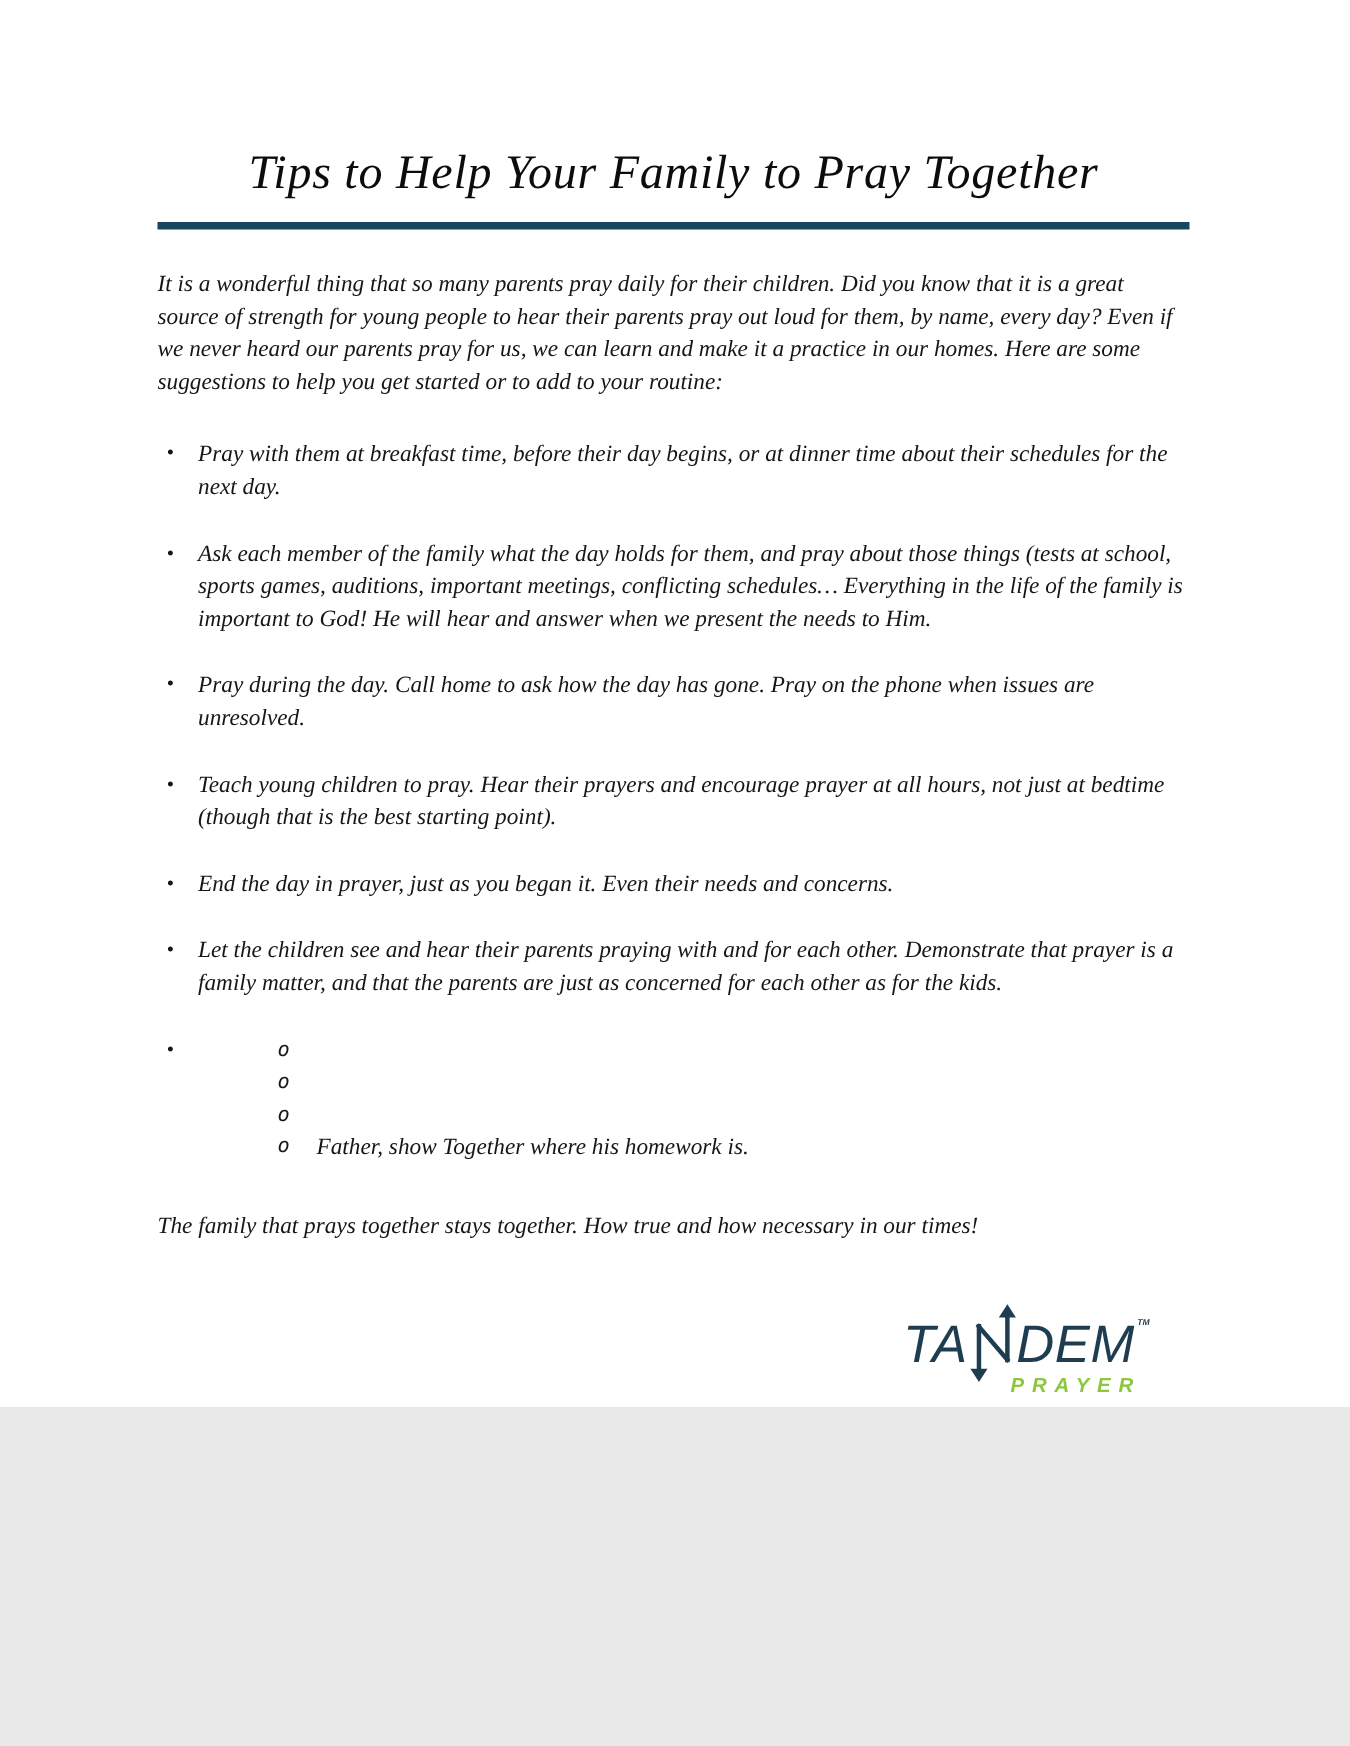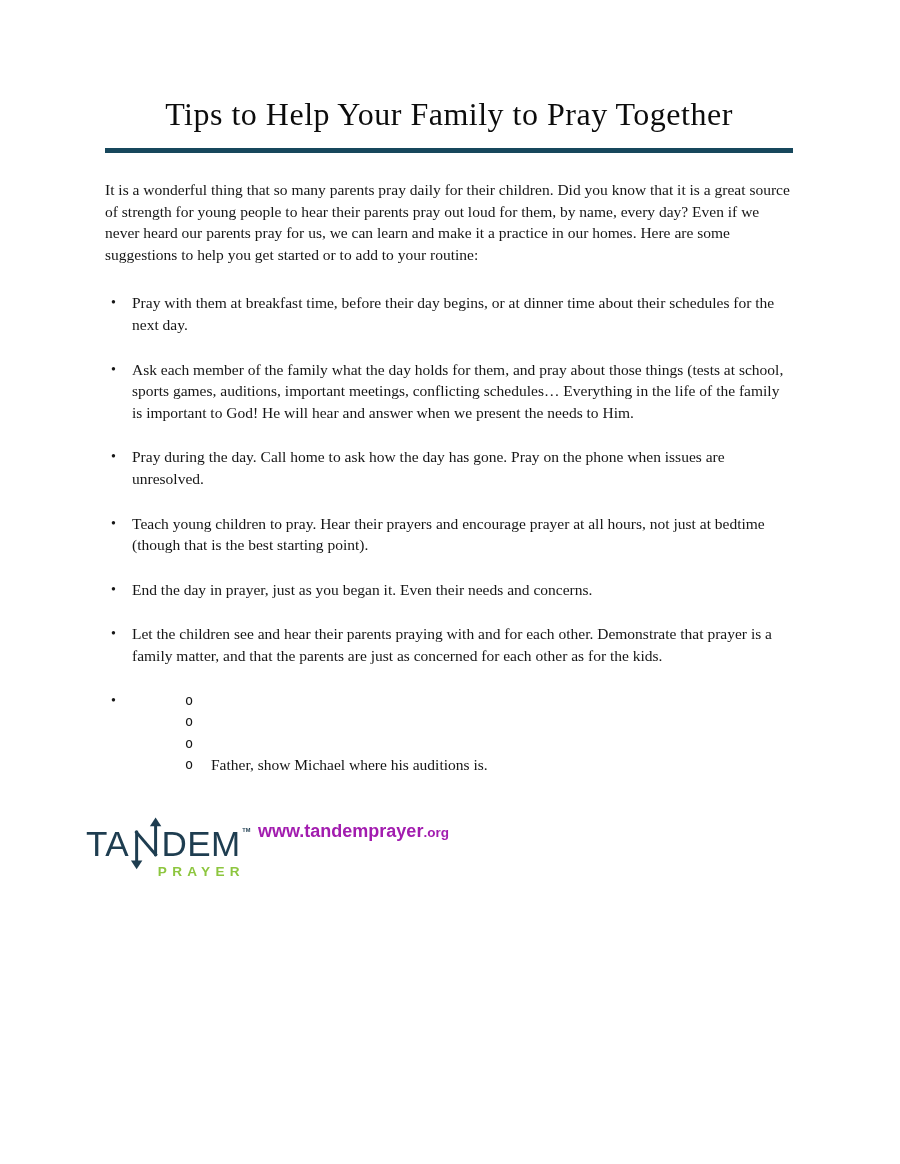--- a/index.html
+++ b/index.html
@@ -1,26 +1,27 @@
 <!DOCTYPE html>
 <html><head>
 <meta charset="utf-8">
 <style>
   html, body { margin: 0; padding: 0; background: #e9e9e9; }
   .page {
     position: relative;
     width: 900px;
-    height: 1164px;
+    height: 938px;
     margin: 0 auto;
     background: #ffffff;
     font-family: "Liberation Serif", serif;
     color: #161616;
     overflow: hidden;
     box-sizing: border-box;
     padding: 94px 107px 0 105px;
+    font-style: italic;
   }
   .doc-title {
     font-size: 32px;
     font-weight: 400;
     text-align: center;
     margin: 0 0 14px 0;
     letter-spacing: 0.5px;
     line-height: 1.25;
     color: #0c0c0c;
   }
@@ -50,22 +51,22 @@
   .sub-marker {
     flex: none;
     width: 26px;
     font-size: 13.5px;
     font-family: "DejaVu Sans Mono", monospace;
   }
   .closing { margin: 31px 0 0 0; }
   .footer-block {
     margin-top: 38px;
     display: flex;
-    flex-direction: row;
-    align-items: flex-start;
+    flex-direction: column;
+    align-items: flex-end;
     transform: translateX(-19px);
   }
   .logo-svg { width: 172px; height: auto; display: block; }
   .logo-word {
     font-family: "Liberation Sans", sans-serif;
     font-weight: 400;
     font-size: 40px;
     letter-spacing: 0.5px;
   }
   .logo-tm {
@@ -140,28 +141,29 @@
             <span class="sub-marker">o</span>
           </li>
           <li class="sub-item">
             <span class="sub-marker">o</span>
           </li>
           <li class="sub-item">
             <span class="sub-marker">o</span>
           </li>
           <li class="sub-item">
             <span class="sub-marker">o</span>
-            <span>Father, show Michael where his auditions is.</span>
+            <span>Father, show Together where his homework is.</span>
           </li>
         </ul>
       </span>
     </li>
 
   </ul>
 
+  <p class="body-text closing">The family that prays together stays together. How true and how necessary in our times!</p>
 
   <div class="footer-block">
     <svg class="logo-svg" viewBox="0 0 196 78" xmlns="http://www.w3.org/2000/svg">
       <text x="0" y="48" class="logo-word" fill="#1e3d50">TA</text>
       <g stroke="#1e3d50" stroke-width="3.4" fill="#1e3d50">
         <line x1="57.7" y1="19" x2="57.7" y2="55.5"></line>
         <polygon points="51.2,53 64.2,53 57.7,63" stroke="none"></polygon>
         <line x1="56.4" y1="19.5" x2="80.4" y2="47.5"></line>
         <line x1="79.3" y1="48" x2="79.3" y2="11.5"></line>
         <polygon points="72.8,14 85.8,14 79.3,4" stroke="none"></polygon>

